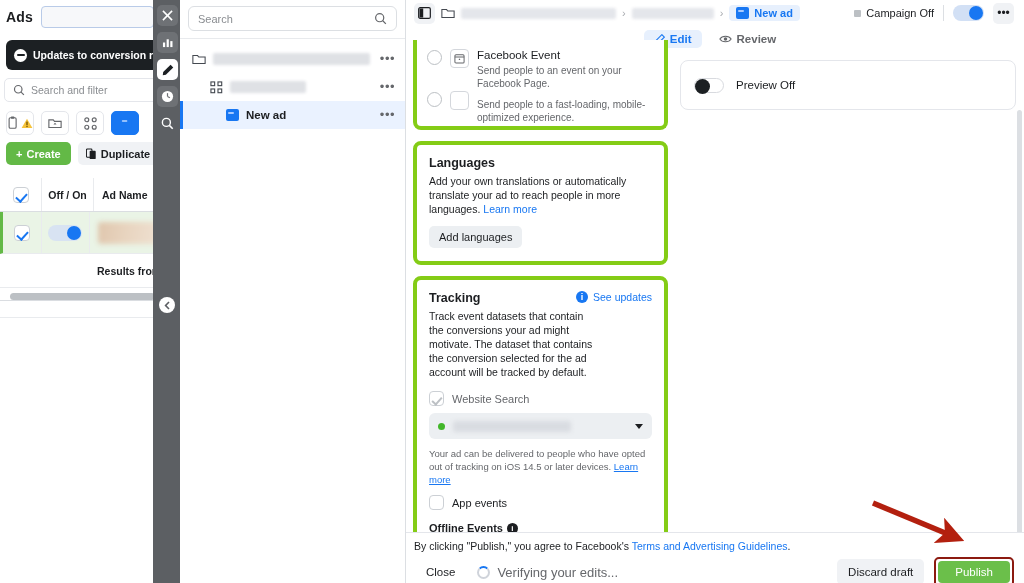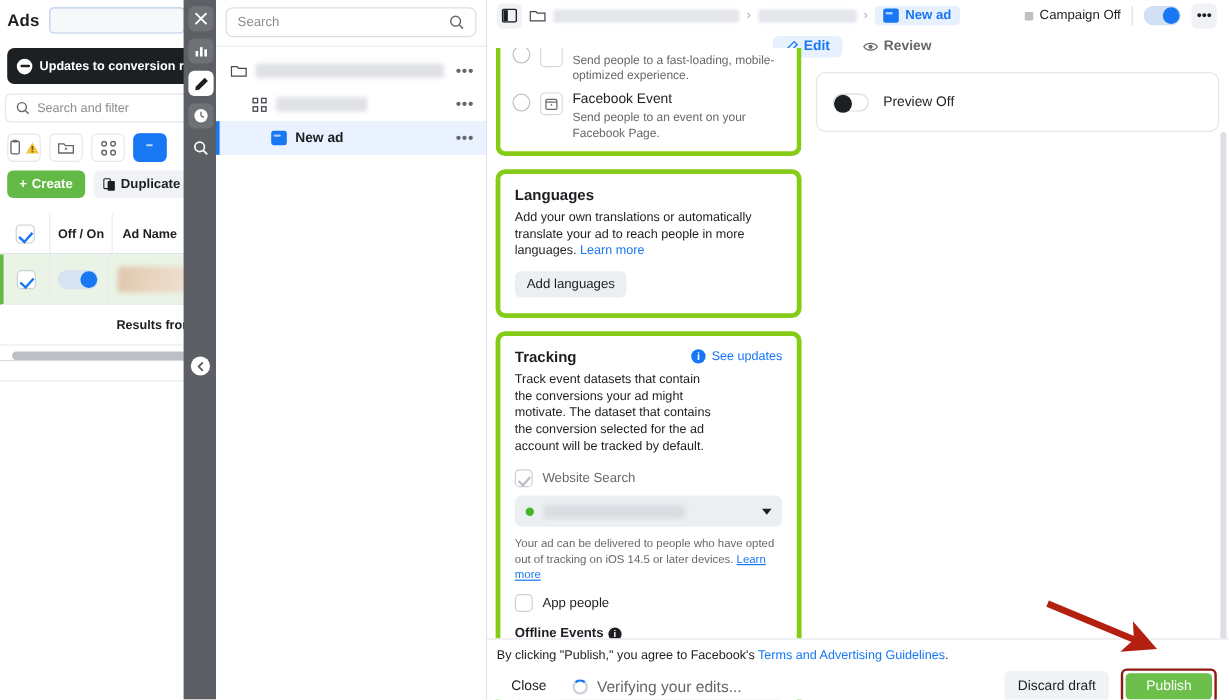--- a/index.html
+++ b/index.html
@@ -535,41 +535,41 @@
         </svg>
         <span>Review</span>
       </span>
     </div>
 
     <div class="ed-body">
 
       <div class="col-left">
 
         <div class="card flush-top clip-top">
-          <div class="dest-opt" style="padding-top:0;padding-bottom:2px;margin-top:-8px">
-            <span class="radio"></span>
-            <span class="dest-ico"></span>
-            <span style="flex:1">
-              <span class="dest-sub" style="display:block;margin-top:8px">Send people to a fast-loading, mobile-optimized experience.</span>
-            </span>
-          </div>
           <div class="dest-opt">
             <span class="radio"></span>
             <span class="dest-ico">
               <svg width="11" height="11" viewBox="0 0 12 12">
                 <rect x="1" y="2" width="10" height="9" rx="1.2" fill="none" stroke="#65676b" stroke-width="1.1"></rect>
                 <line x1="1" y1="4.4" x2="11" y2="4.4" stroke="#65676b" stroke-width="1.1"></line>
                 <path d="M6 5.8 l1 1.8 h-2 Z" fill="#65676b"></path>
               </svg>
             </span>
             <span style="flex:1">
               <span class="dest-title" style="display:block">Facebook Event</span>
               <span class="dest-sub" style="display:block">Send people to an event on your Facebook Page.</span>
             </span>
           </div>
+          <div class="dest-opt" style="padding-top:0;padding-bottom:2px;margin-top:-8px">
+            <span class="radio"></span>
+            <span class="dest-ico"></span>
+            <span style="flex:1">
+              <span class="dest-sub" style="display:block;margin-top:8px">Send people to a fast-loading, mobile-optimized experience.</span>
+            </span>
+          </div>
         </div>
 
         <div class="card">
           <div class="card-pad">
             <div class="card-h">Languages</div>
             <div class="card-p">
               <span>Add your own translations or automatically translate your ad to reach people in more languages.</span>
               <span class="lnk">Learn more</span>
             </div>
             <div class="btn-grey">Add languages</div>
@@ -598,21 +598,21 @@
               <span class="caret"></span>
             </div>
 
             <div class="sm-note">
               <span>Your ad can be delivered to people who have opted out of tracking on iOS 14.5 or later devices.</span>
               <span class="lnk u">Learn more</span>
             </div>
 
             <div class="chk-line" style="margin-top:9px">
               <span class="chk-empty"></span>
-              <span class="chk-lbl dark">App people</span>
+              <span class="chk-lbl dark">App events</span>
             </div>
 
             <div class="sec-h">
               <span>Offline Events</span>
               <span class="info-dark">i</span>
             </div>
 
             <div class="sec-h2">
               <b>URL Parameters</b>
               <span class="opt">· Optional</span>

